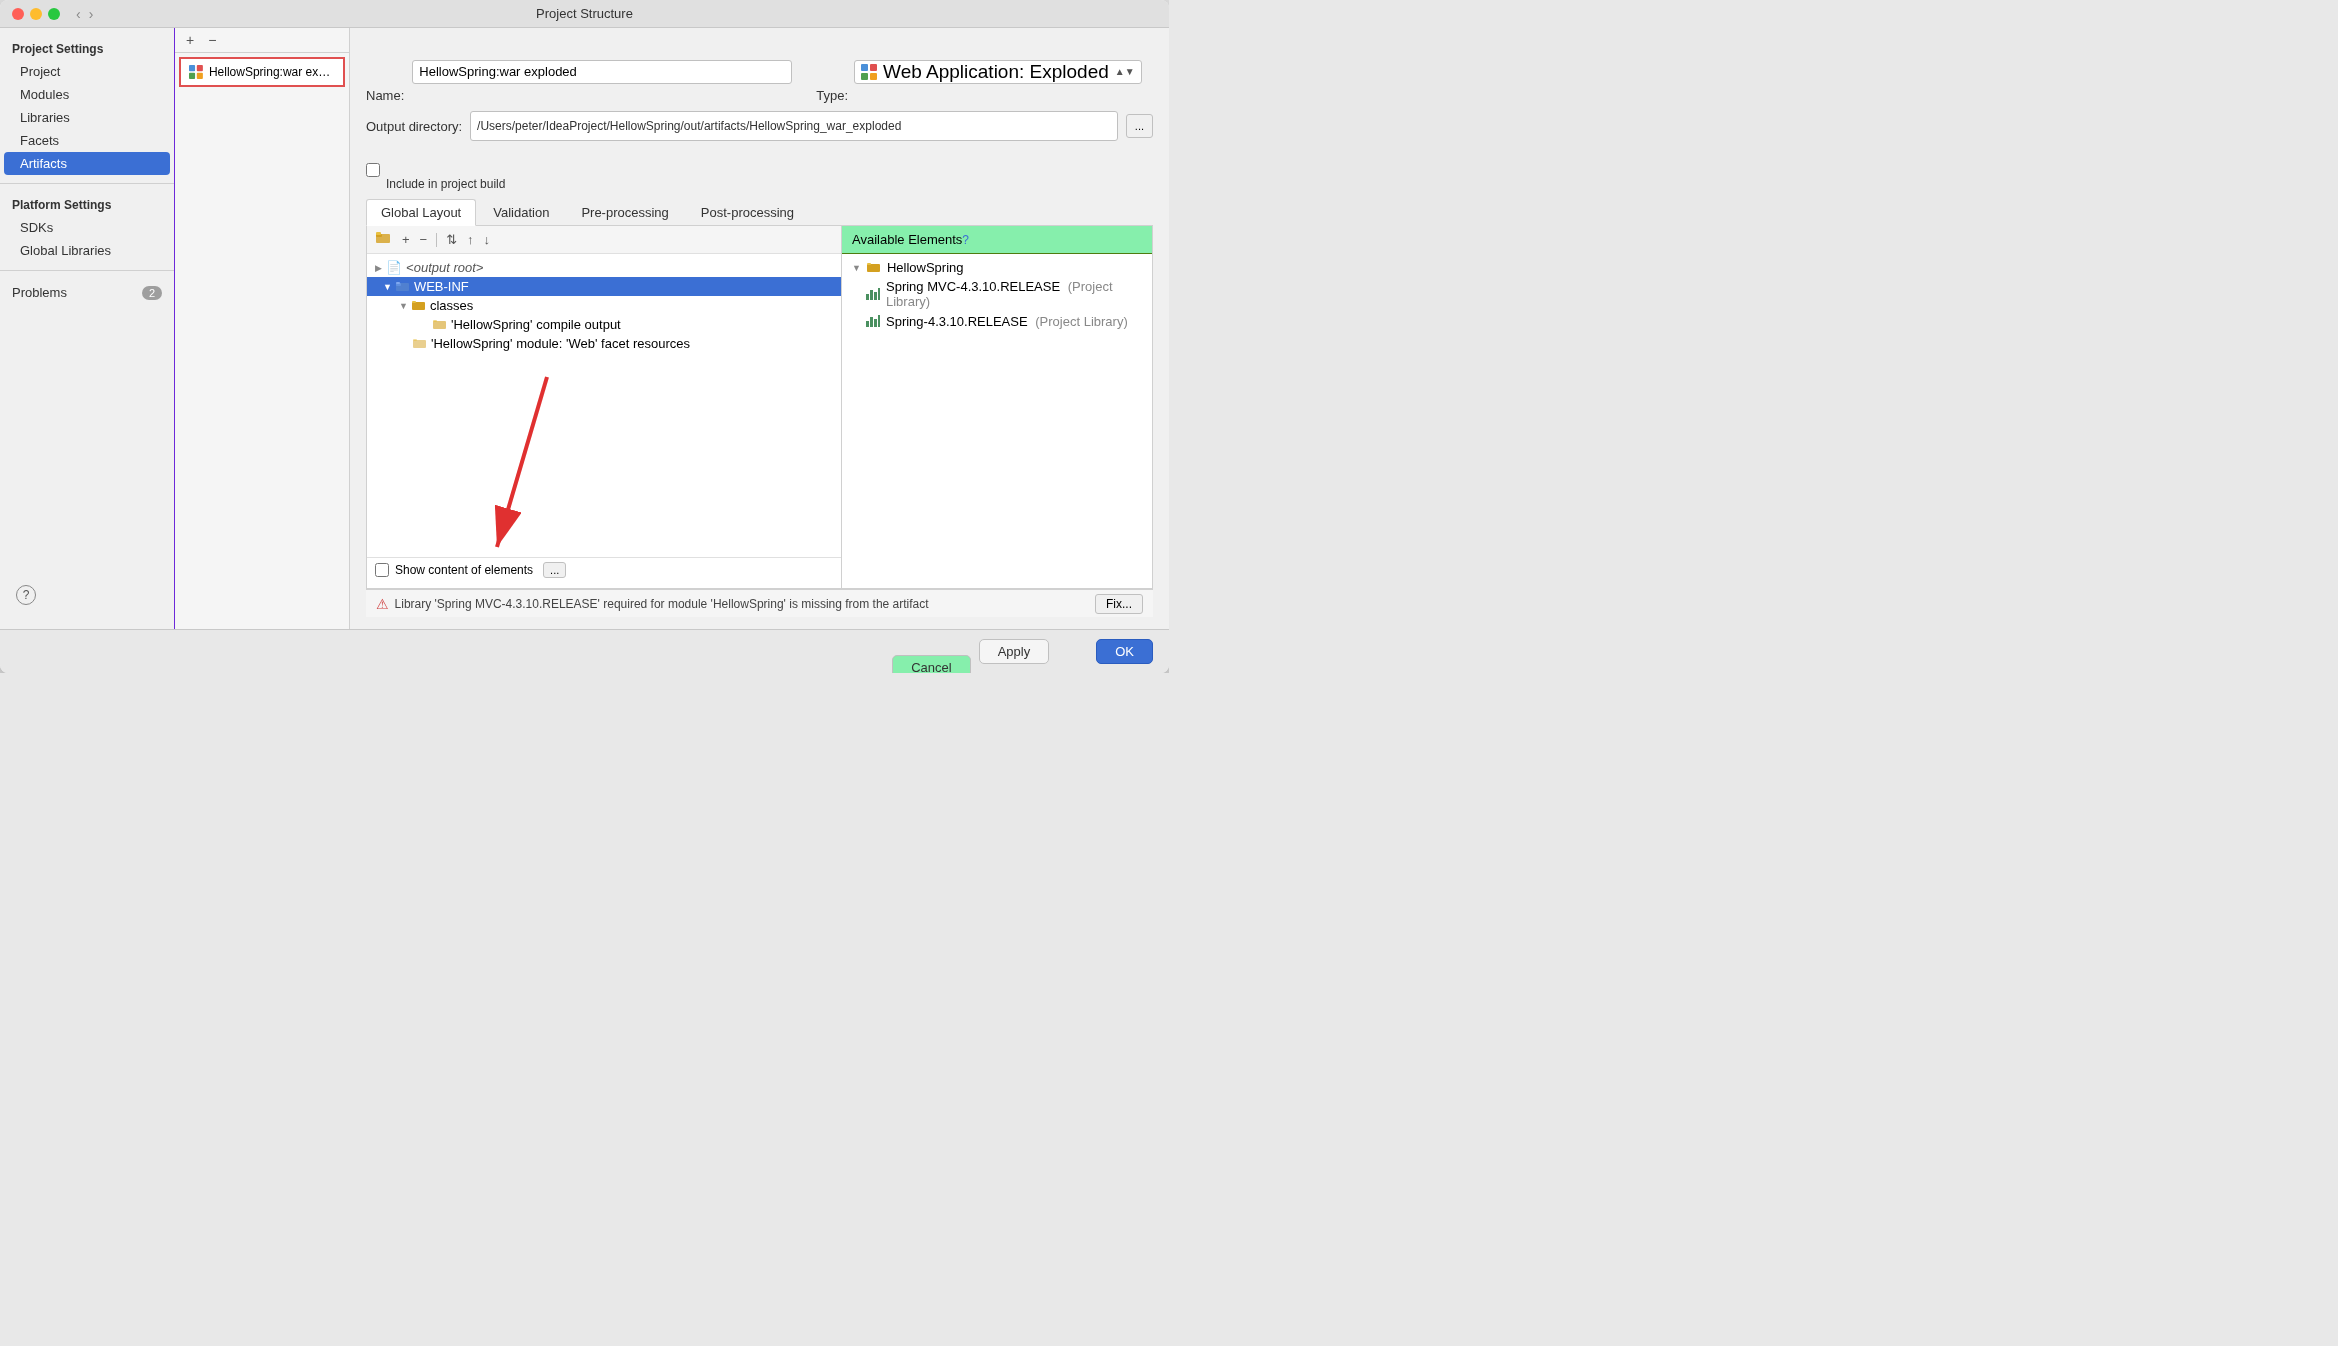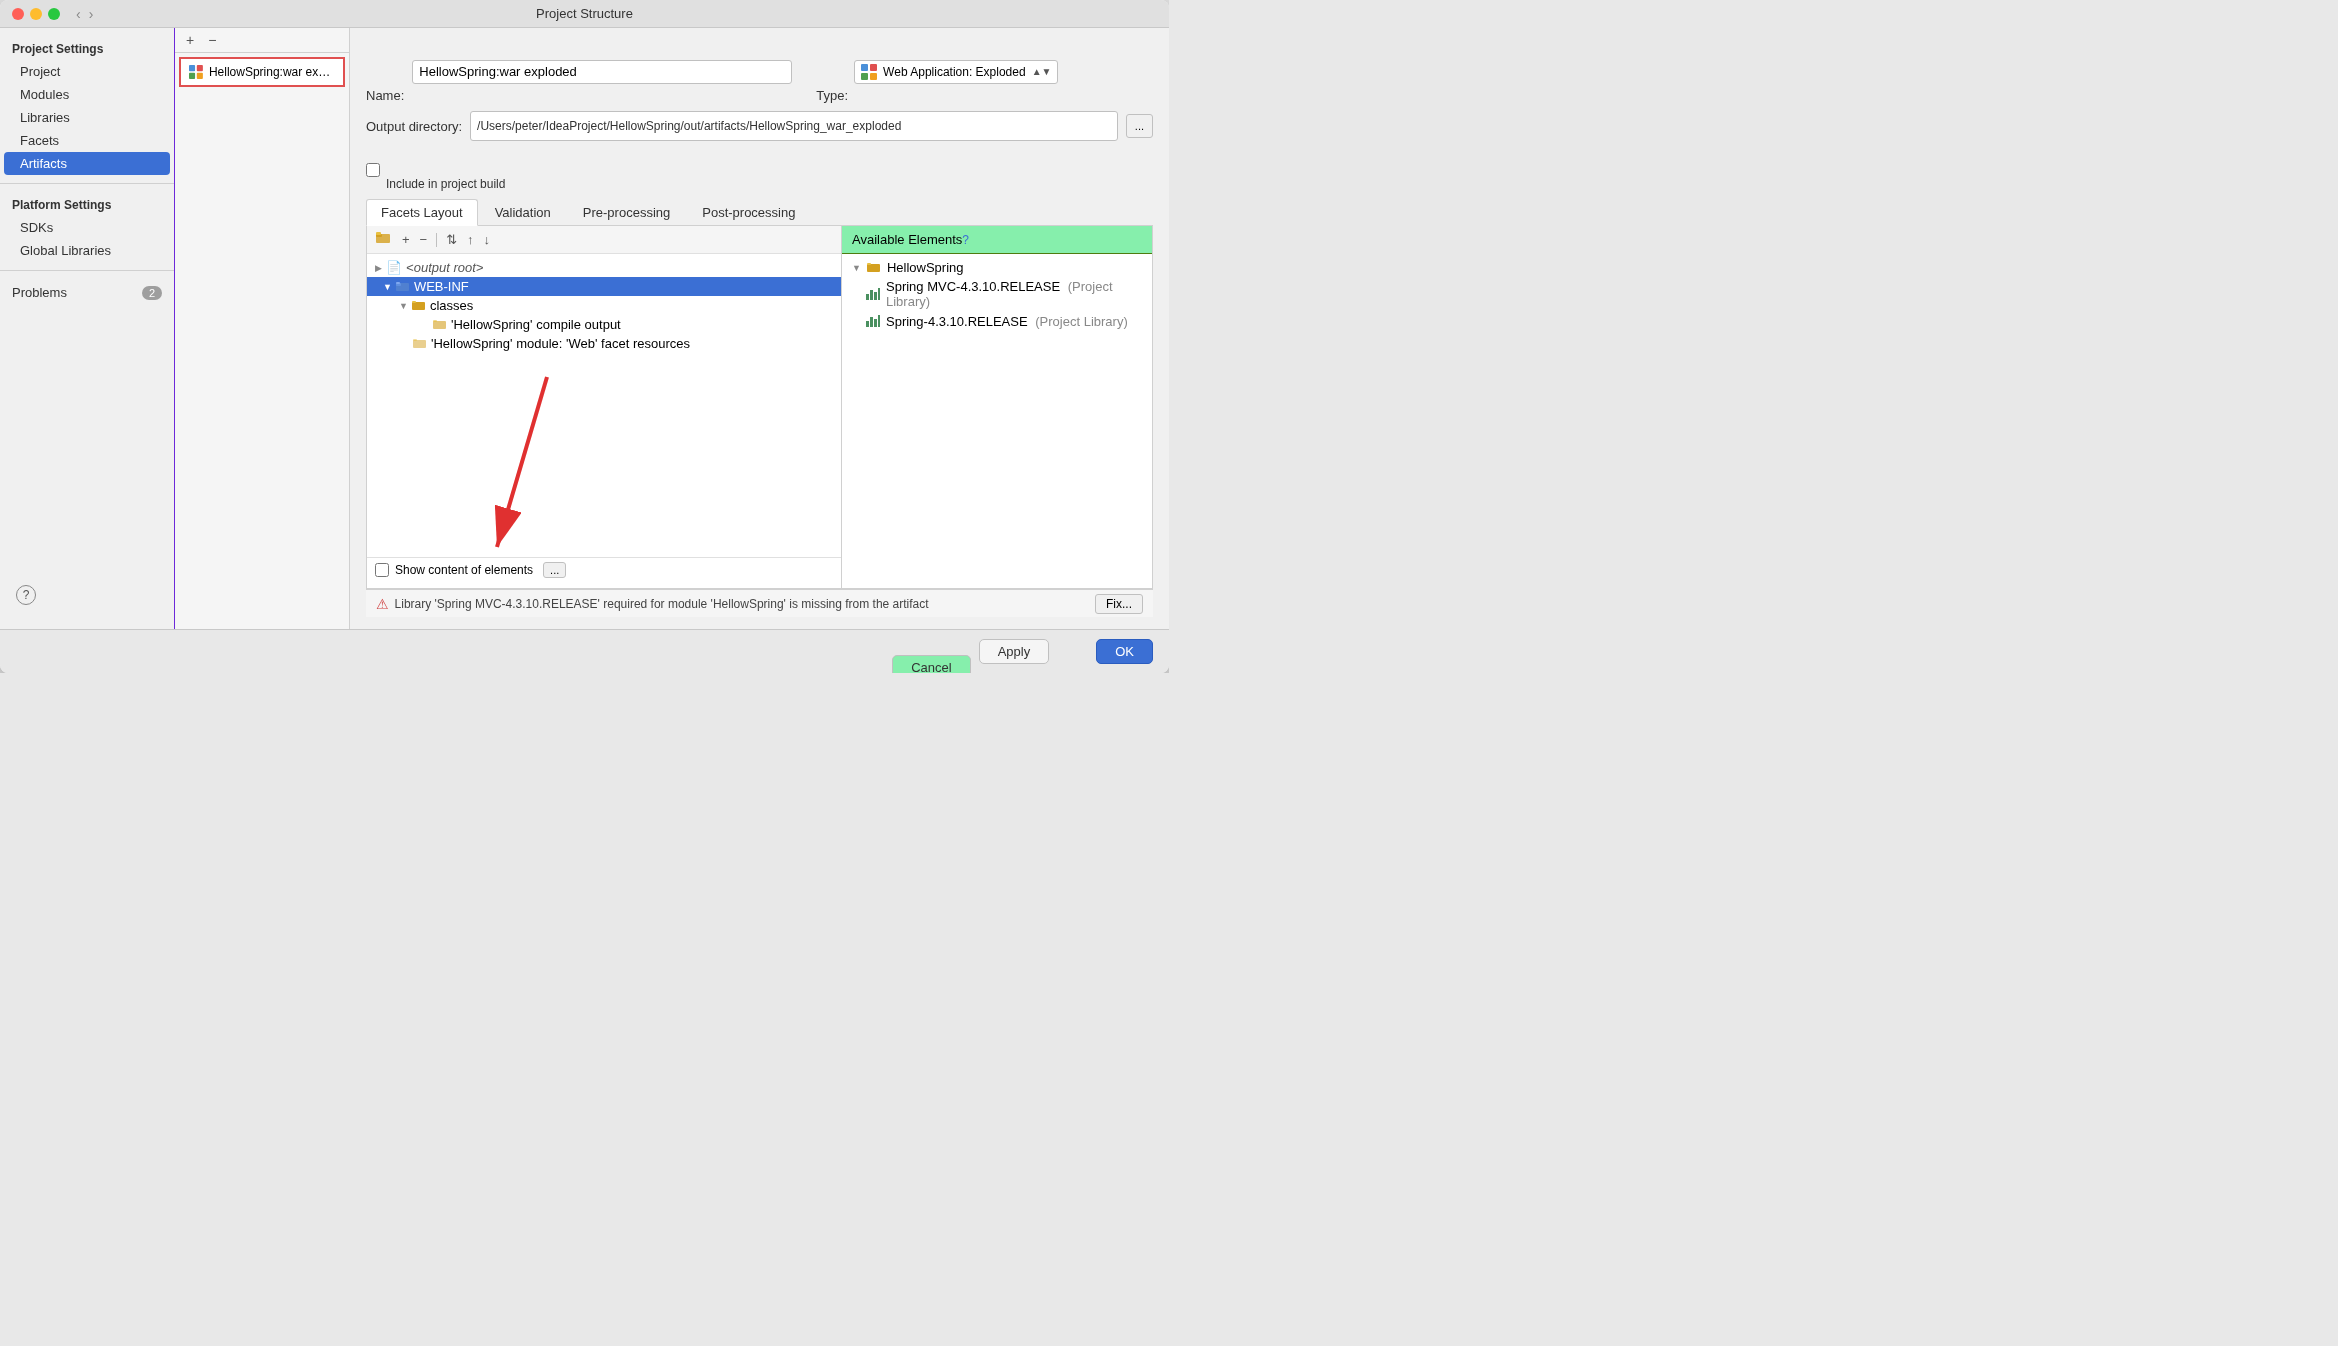--- a/index.html
+++ b/index.html
@@ -462,39 +462,39 @@
           <input class="field-input" type="text" style="max-width: 380px;" value="HellowSpring:war exploded">
           <div style="display:flex; align-items:center; gap:6px; margin-left:16px;">
             <span class="field-label">Type:</span>
             <div class="type-dropdown">
               <svg width="16" height="16" viewBox="0 0 16 16">
                 <rect x="0" y="0" width="7" height="7" rx="1" fill="#4a90d9"></rect>
                 <rect x="9" y="0" width="7" height="7" rx="1" fill="#e05050"></rect>
                 <rect x="0" y="9" width="7" height="7" rx="1" fill="#50a050"></rect>
                 <rect x="9" y="9" width="7" height="7" rx="1" fill="#f0a020"></rect>
               </svg>
-              <span style="font-size:12px;">Web Application: Exploded</span>
+              <span style="font-size:19px;">Web Application: Exploded</span>
               <span style="font-size:10px; color:#555;">▲▼</span>
             </div>
           </div>
         </div>
 
         <div class="output-row">
           <span class="output-label">Output directory:</span>
           <input class="output-input" type="text" value="/Users/peter/IdeaProject/HellowSpring/out/artifacts/HellowSpring_war_exploded" style="">
           <button class="output-browse">...</button>
         </div>
 
         <div class="checkbox-row">
           <input type="checkbox" class="checkbox-input" style="">
           <span class="checkbox-label">Include in project build</span>
         </div>
 
         <div class="tabs-row">
-          <div class="tab active">Facets Layout</div>
+          <div class="tab active">Global Layout</div>
           <div class="tab">Validation</div>
           <div class="tab">Pre-processing</div>
           <div class="tab">Post-processing</div>
         </div>
 
         <div class="layout-area">
 
           <div class="output-tree">
             <div class="tree-toolbar">
 

